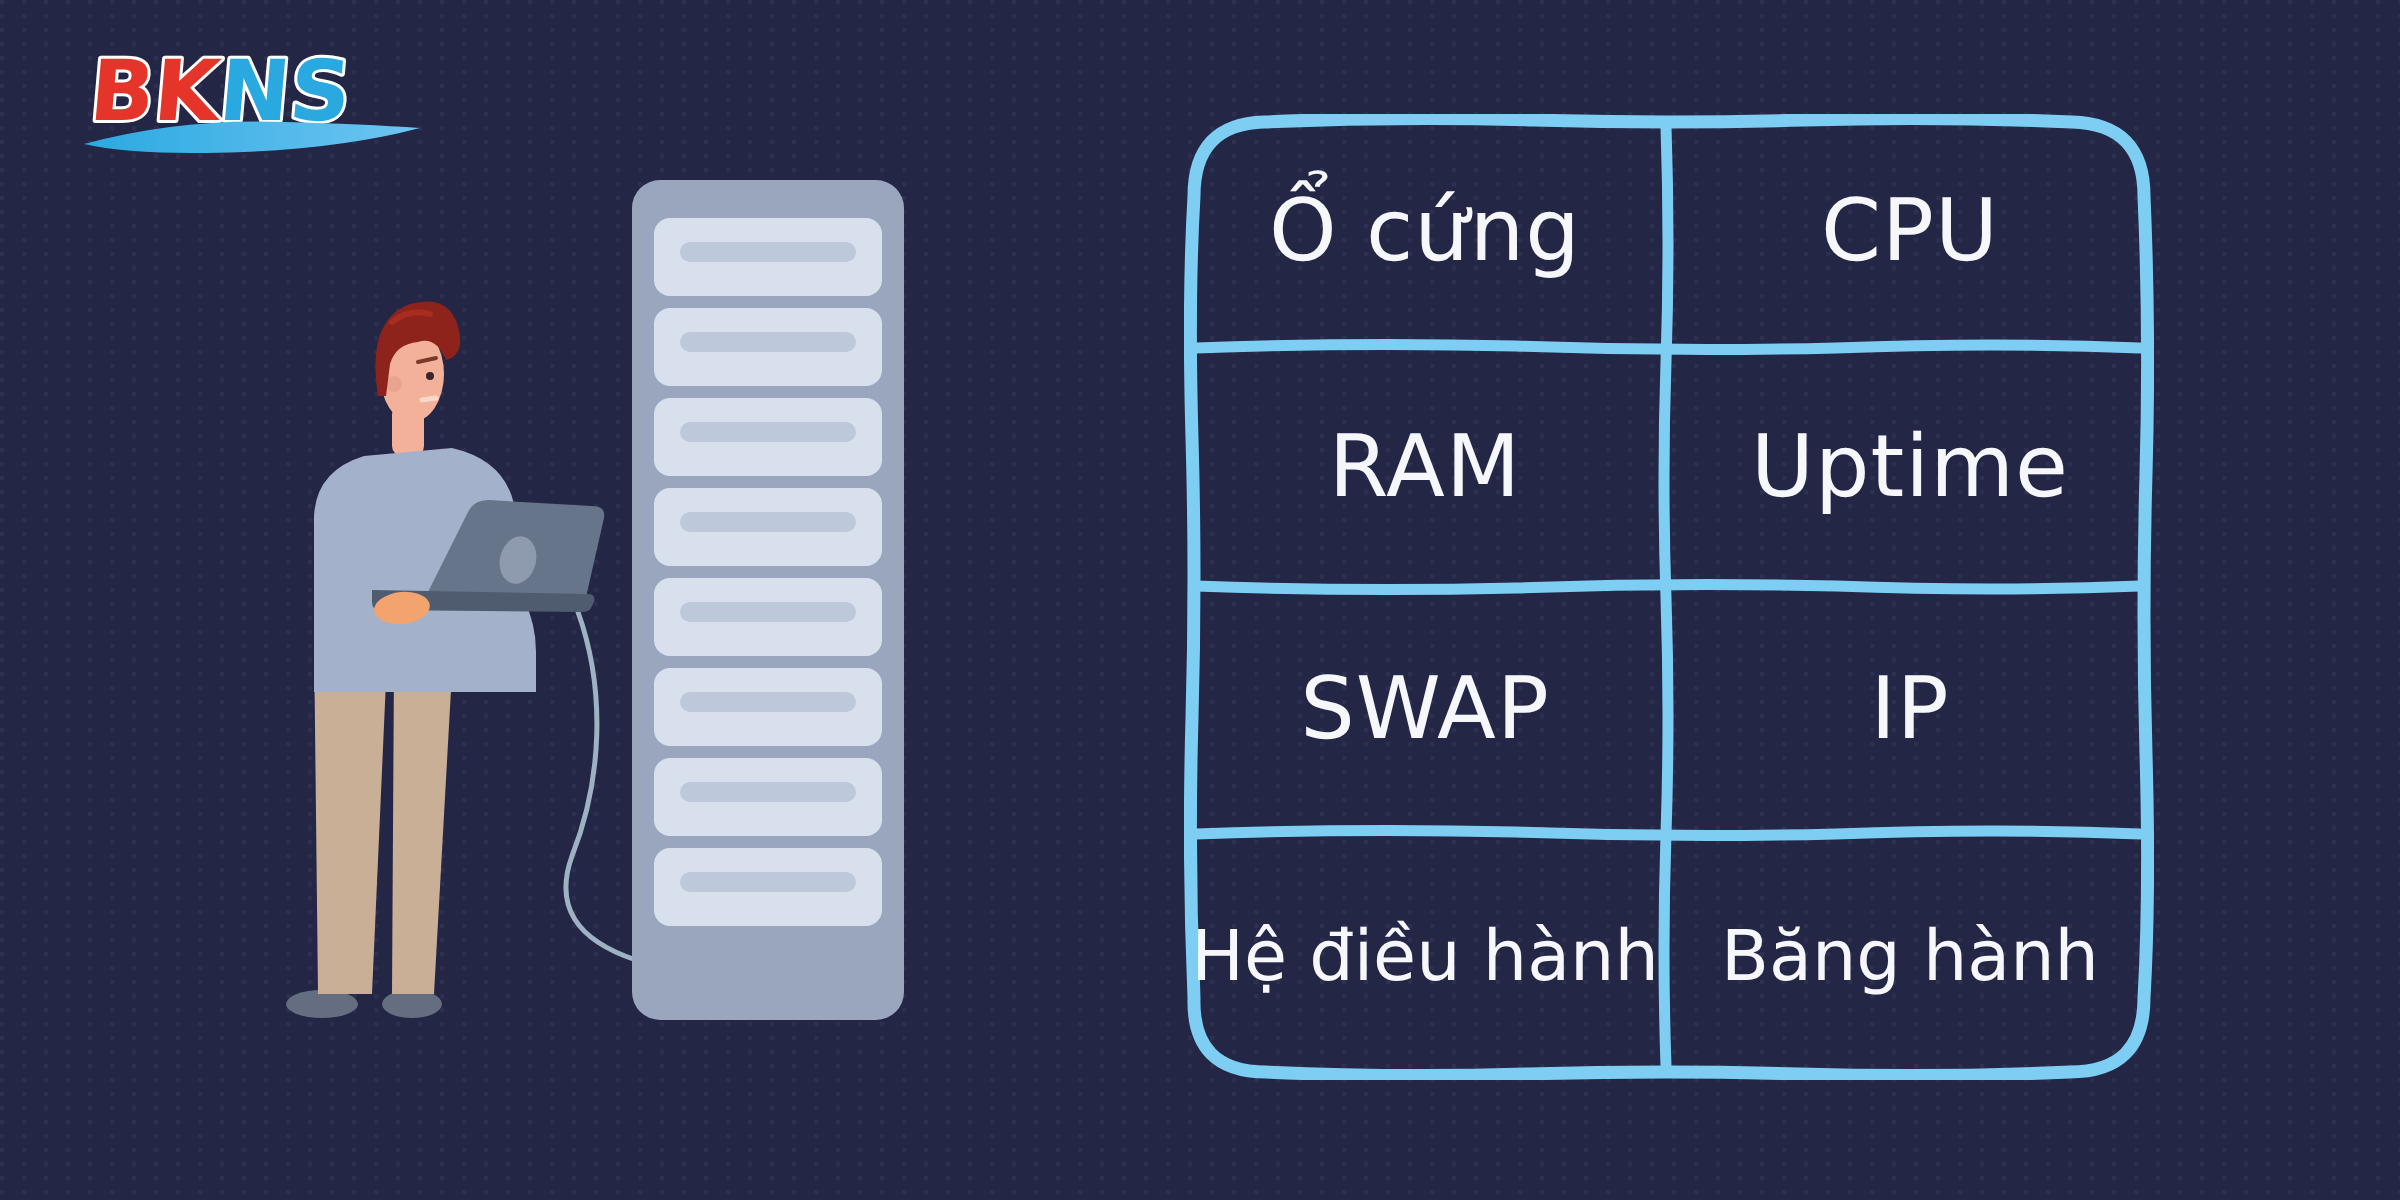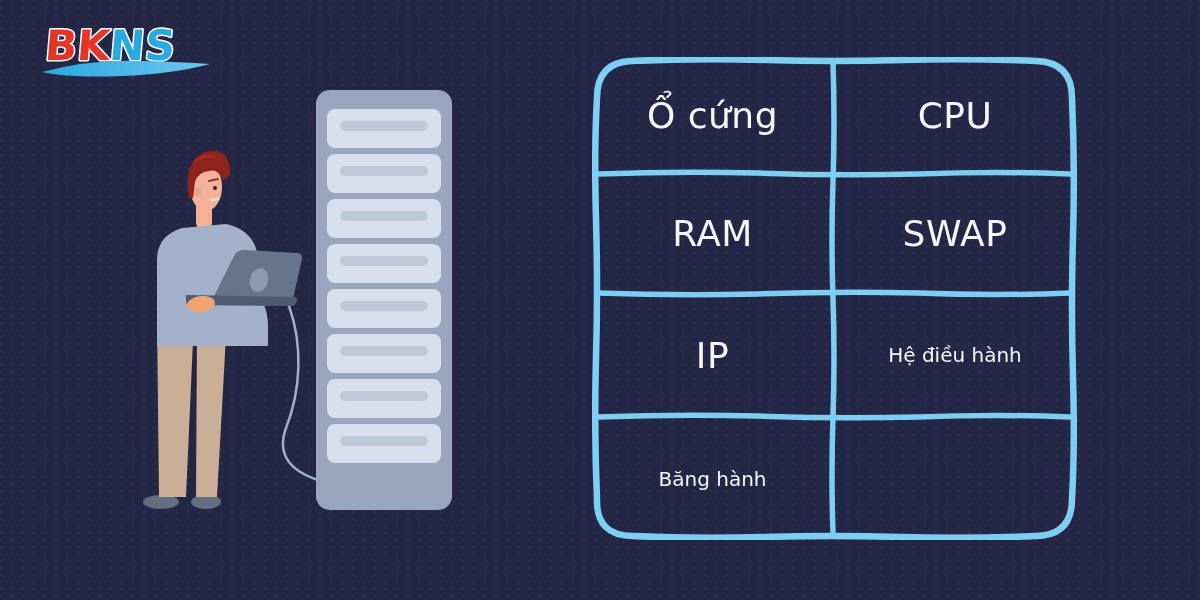--- a/index.html
+++ b/index.html
@@ -36,27 +36,27 @@
   .spec-grid {
     position: absolute; left: 0; top: 0;
     width: 485px; height: 483px;
     display: grid;
     grid-template-columns: 241px 244px;
     grid-template-rows: 117px 119px 124px 123px;
   }
   .spec-cell {
     display: flex; align-items: center; justify-content: center;
     color: #F5F7FA;
-    font-size: 36px;
+    font-size: 43px;
     letter-spacing: 0.5px;
     text-align: center;
     padding: 0 8px;
     white-space: nowrap;
   }
-  .spec-cell.long { font-size: 20px; letter-spacing: 0; }
+  .spec-cell.long { font-size: 35px; letter-spacing: 0; }
 </style>
 </head>
 <body>
 
 <div class="canvas">
 
   <div class="logo-wrap">
     <svg width="230" height="86" viewBox="0 0 230 86">
       <defs>
         <linearGradient id="swooshGrad" x1="0" y1="0" x2="1" y2="0">
@@ -159,20 +159,21 @@
         <path stroke-width="5.5" d="M241,6 Q243,65 241,124 Q239,183 241,242 Q243,301 241,360 Q239,419 241,476"></path>
         <path stroke-width="5.5" d="M6,117 Q86,114 166,116 Q246,119 326,117 Q406,114 478,117"></path>
         <path stroke-width="5.5" d="M6,236 Q86,239 166,237 Q246,234 326,236 Q406,239 478,236"></path>
         <path stroke-width="5.5" d="M6,360 Q86,357 166,359 Q246,362 326,360 Q406,357 478,360"></path>
       </g>
     </svg>
     <div class="spec-grid">
       <div class="spec-cell">Ổ cứng</div>
       <div class="spec-cell">CPU</div>
       <div class="spec-cell">RAM</div>
+      <div class="spec-cell">Uptime</div>
       <div class="spec-cell">SWAP</div>
       <div class="spec-cell">IP</div>
       <div class="spec-cell long">Hệ điều hành</div>
       <div class="spec-cell long">Băng hành</div>
     </div>
   </div>
 
 </div>
 
 </body></html>

